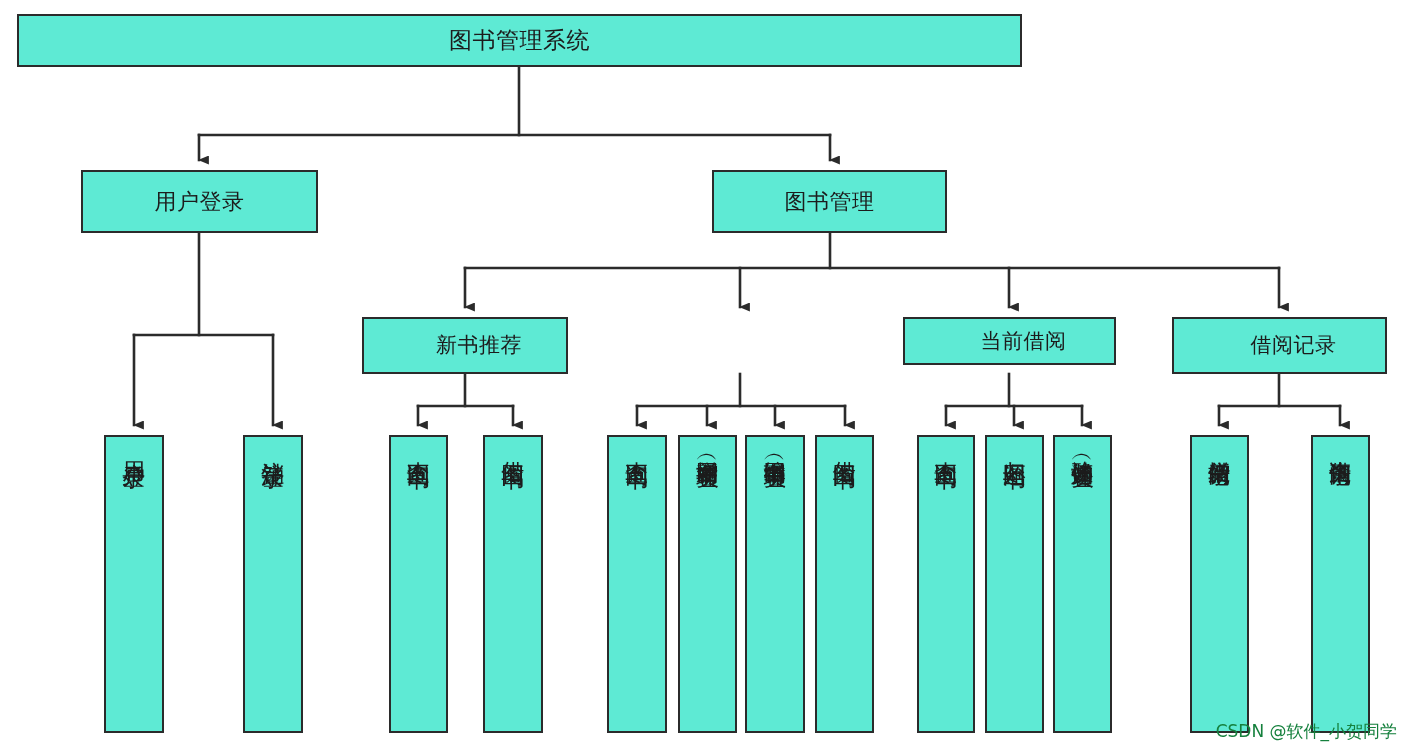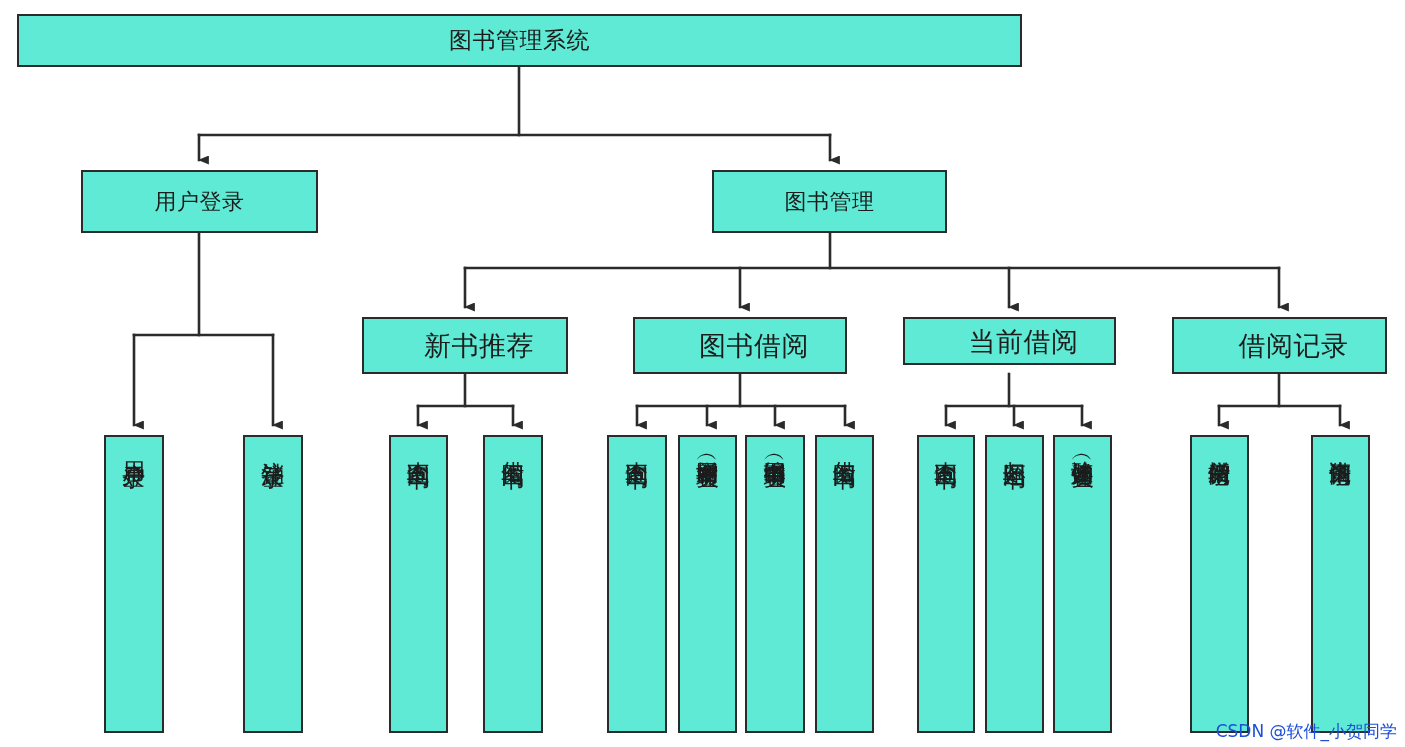--- a/index.html
+++ b/index.html
@@ -42,21 +42,21 @@
     white-space: nowrap;
     line-height: 1.0;
   }
   .node.root .label {
     font-size: 23px;
   }
   .node.l1 .label {
     font-size: 22px;
   }
   .node.l2 .label {
-    font-size: 27px;
+    font-size: 21px;
     margin-left: 28px;
   }
   .node.leaf {
     align-items: flex-start;
     justify-content: center;
     padding-top: 6px;
   }
   .node.leaf .label {
     writing-mode: vertical-rl;
     text-orientation: upright;
@@ -68,21 +68,21 @@
   }
   .node.leaf.tall .label {
     font-size: 22px;
     letter-spacing: 1px;
   }
   #watermark {
     position: absolute;
     right: 8px;
     bottom: 4px;
     font-size: 17px;
-    color: #1d4ed8;
+    color: #15803d;
     z-index: 8;
     white-space: nowrap;
     font-family: "DejaVu Sans", "Liberation Sans", sans-serif;
   }
 </style>
 </head>
 <body>
 
 <div id="canvas">
 
@@ -145,23 +145,20 @@
   <div class="node l1" style="left:81px; top:170px; width:237px; height:63px;">
     <span class="label">用户登录</span>
   </div>
   <div class="node l1" style="left:712px; top:170px; width:235px; height:63px;">
     <span class="label">图书管理</span>
   </div>
 
   <div class="node l2" style="left:362px; top:317px; width:206px; height:57px;">
     <span class="label">新书推荐</span>
   </div>
-  <div class="node l2" style="left:633px; top:317px; width:214px; height:57px;">
-    <span class="label">图书借阅</span>
-  </div>
   <div class="node l2" style="left:903px; top:317px; width:213px; height:48px;">
     <span class="label">当前借阅</span>
   </div>
   <div class="node l2" style="left:1172px; top:317px; width:215px; height:57px;">
     <span class="label">借阅记录</span>
   </div>
 
   <div class="node leaf" style="left:104px; top:435px; width:60px; height:298px;">
     <span class="label">用户登录</span>
   </div>

